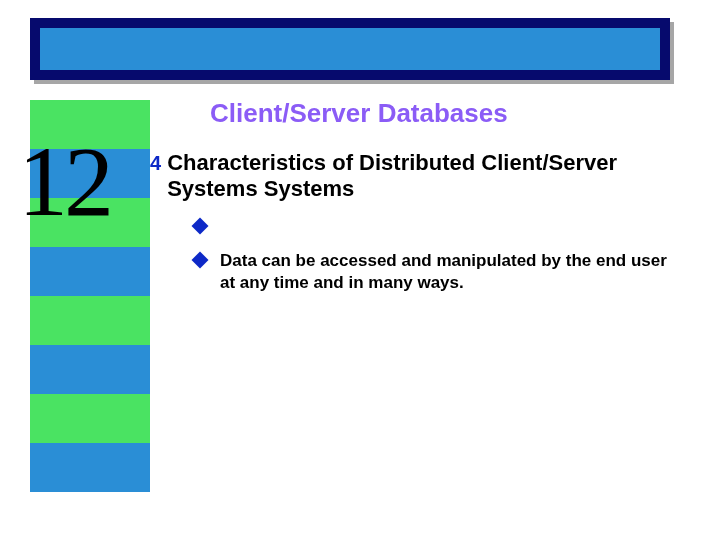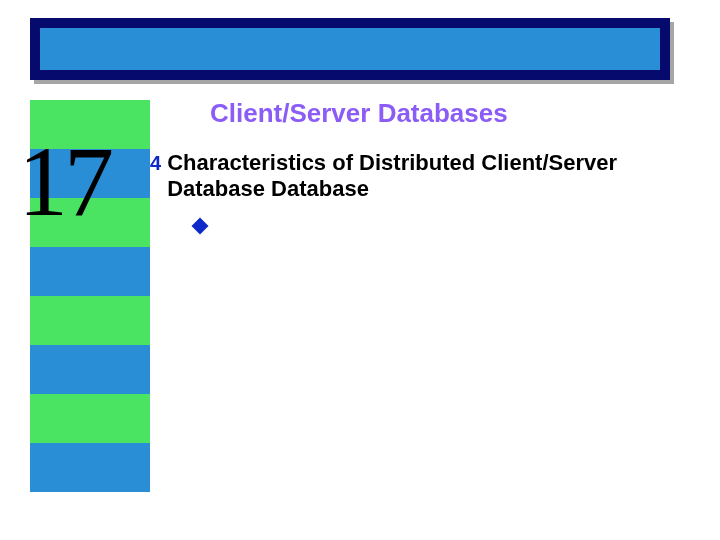--- a/index.html
+++ b/index.html
@@ -128,29 +128,33 @@
     <div class="stripe green"></div>
     <div class="stripe blue"></div>
     <div class="stripe green"></div>
     <div class="stripe blue"></div>
     <div class="stripe green"></div>
     <div class="stripe blue"></div>
     <div class="stripe green"></div>
     <div class="stripe blue"></div>
   </div>
 
-  <div class="chapter-number">17</div>
+  <div class="chapter-number">12</div>
 
   <div class="title">Client/Server Databases</div>
 
   <div class="content">
     <div class="heading-row">
       <span class="heading-bullet">4</span>
-      <span class="heading-text">Characteristics of Distributed Client/Server Database Database</span>
+      <span class="heading-text">Characteristics of Distributed Client/Server Systems Systems</span>
     </div>
     <div class="sub-list">
       <div class="sub-row">
         <span class="sub-bullet"></span>
+      </div>
+      <div class="sub-row">
+        <span class="sub-bullet"></span>
+        <span class="sub-text">Data can be accessed and manipulated by the end user at any time and in many ways.</span>
       </div>
     </div>
   </div>
 
 </div>
 
 </body></html>

